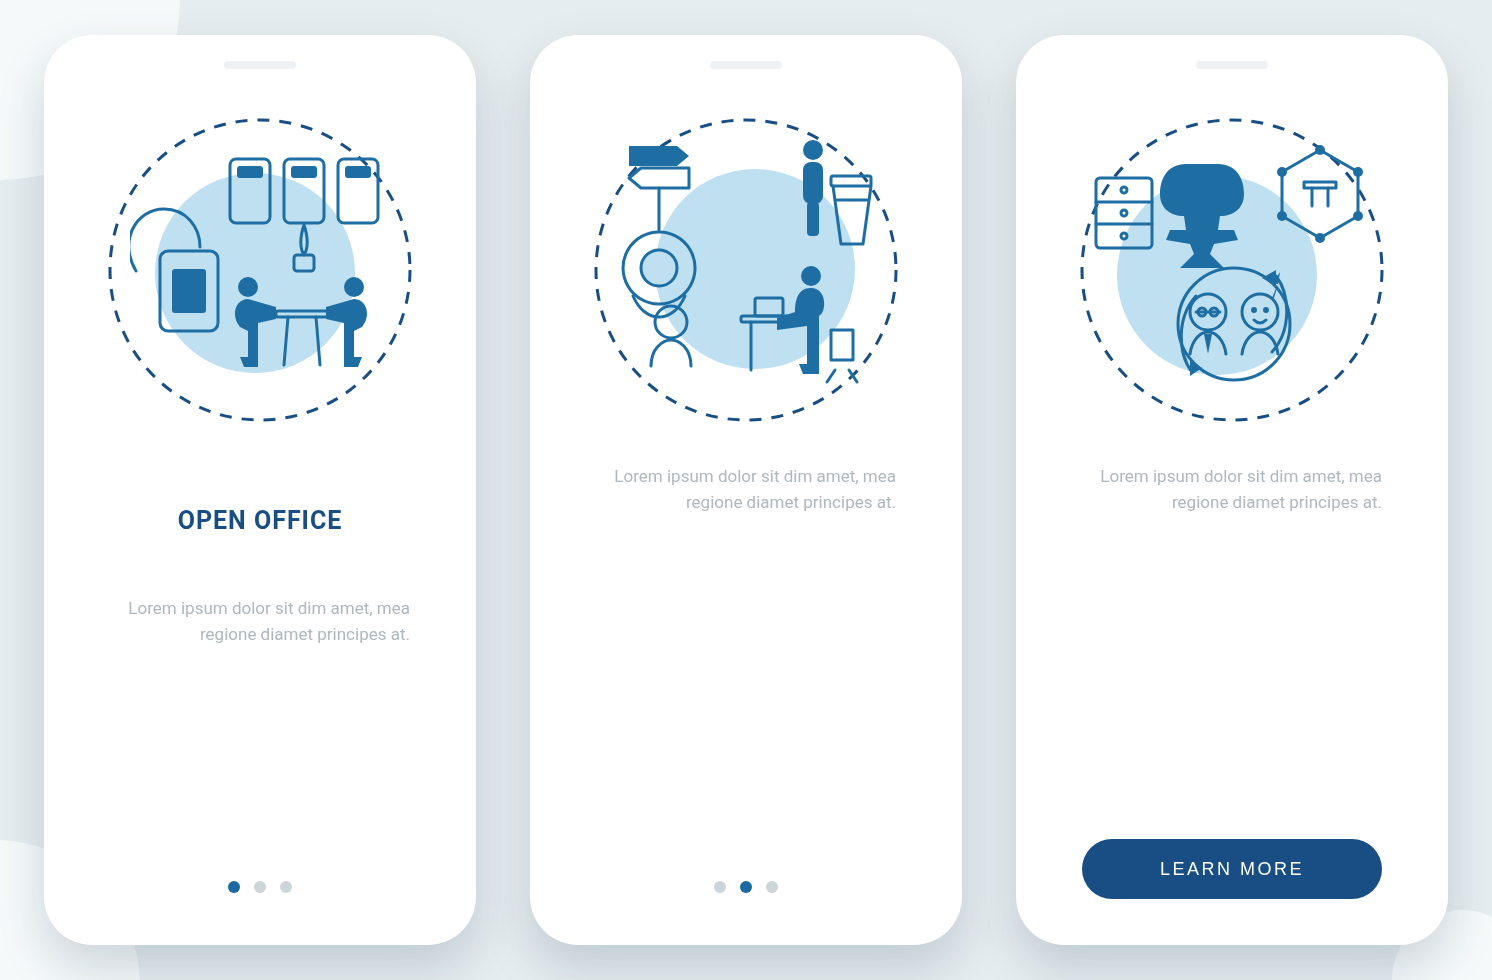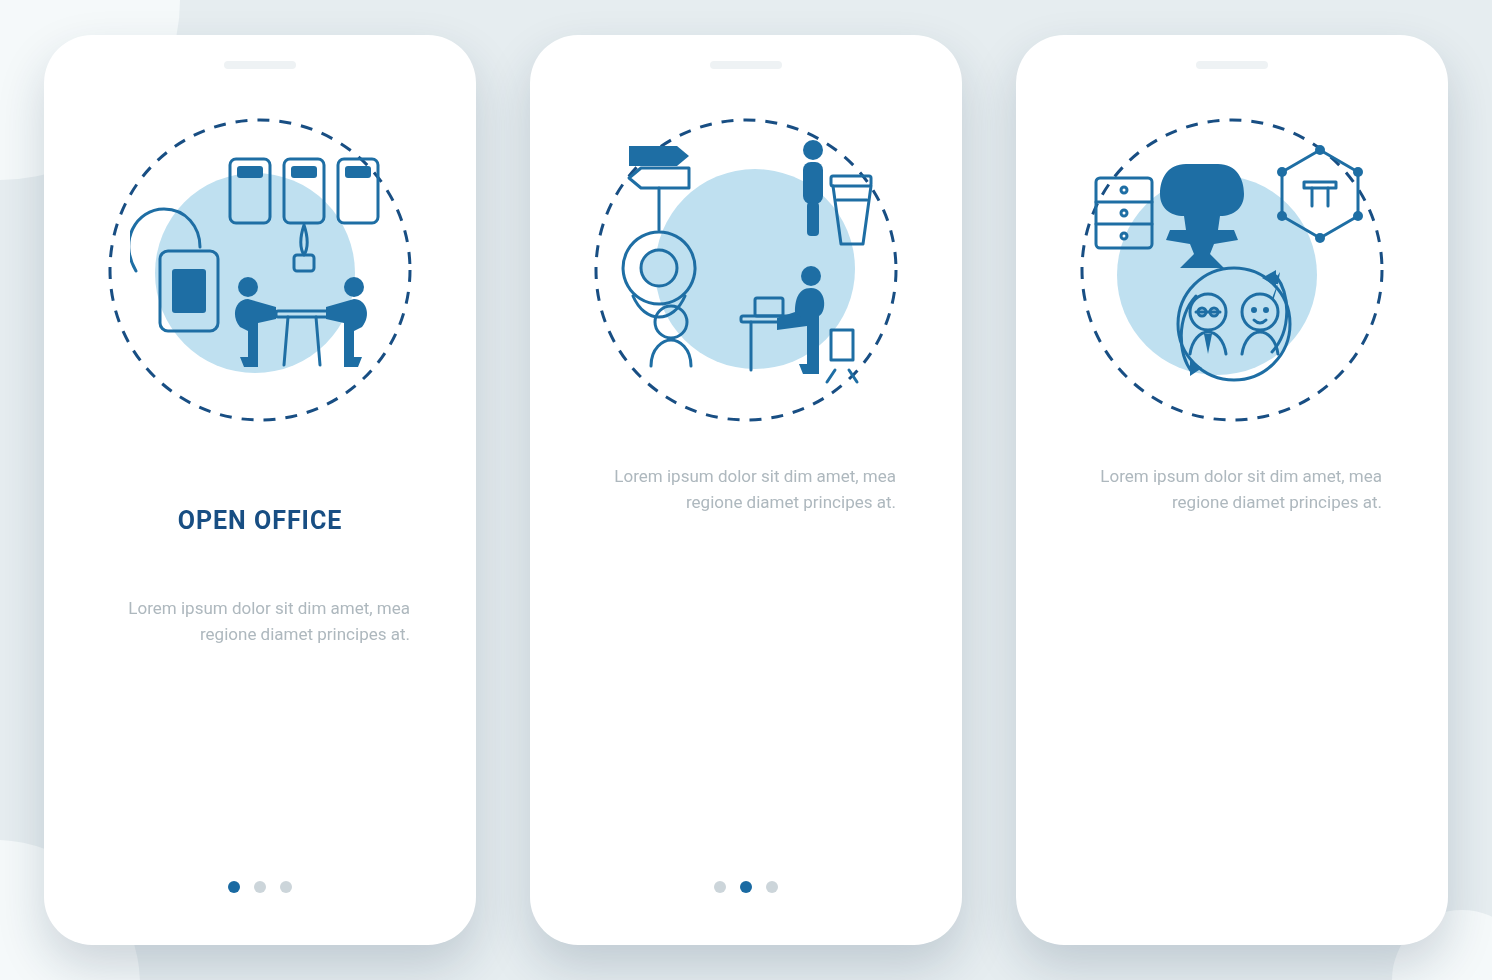--- a/index.html
+++ b/index.html
@@ -260,15 +260,16 @@
           <circle class="ico-light" cx="90" cy="44" r="18"></circle>
             <circle class="ico-stroke" cx="90" cy="44" r="18"></circle>
           <circle class="ico-stroke" cx="84" cy="42" r="1.5"></circle>
             <circle class="ico-stroke" cx="96" cy="42" r="1.5"></circle>
             <path class="ico-stroke" d="M84 52c4 4 8 4 12 0"></path>
           <path class="ico-stroke" d="M72 86c2-14 10-22 18-22s16 8 18 22"></path>
         </g>
       </svg>
     </div>
     <p class="desc">Lorem ipsum dolor sit dim amet, mea regione diamet principes at.</p>
+    <button class="cta">LEARN MORE</button>
   </div>
 
 </div>
 
 </body></html>

